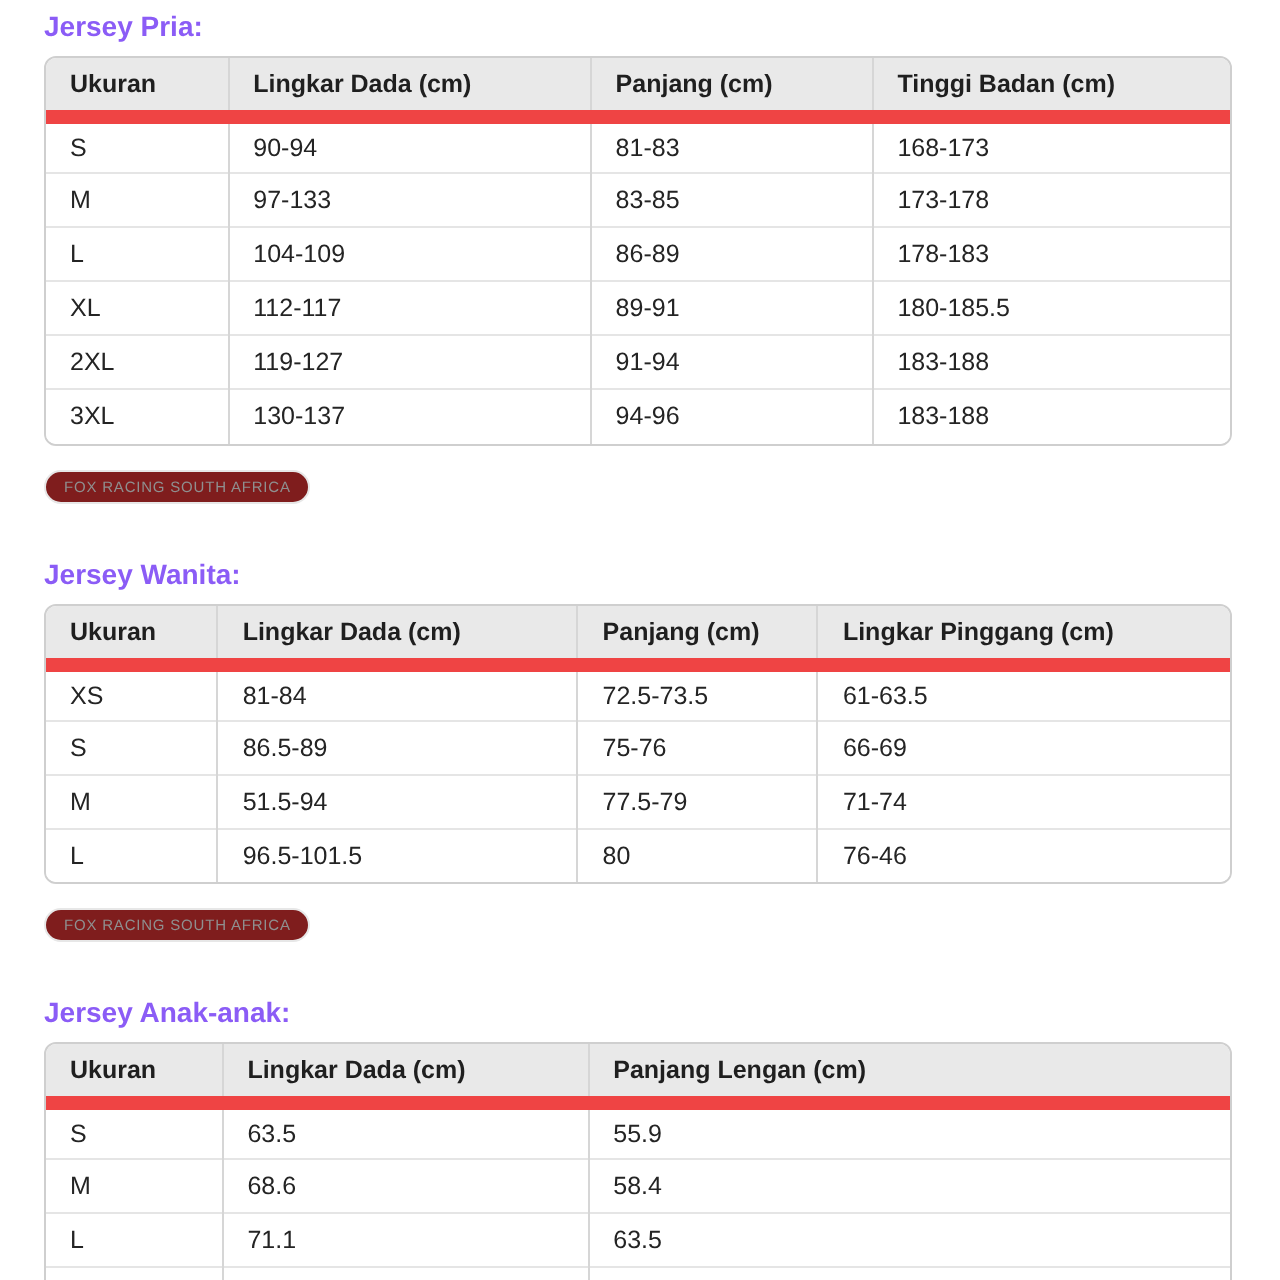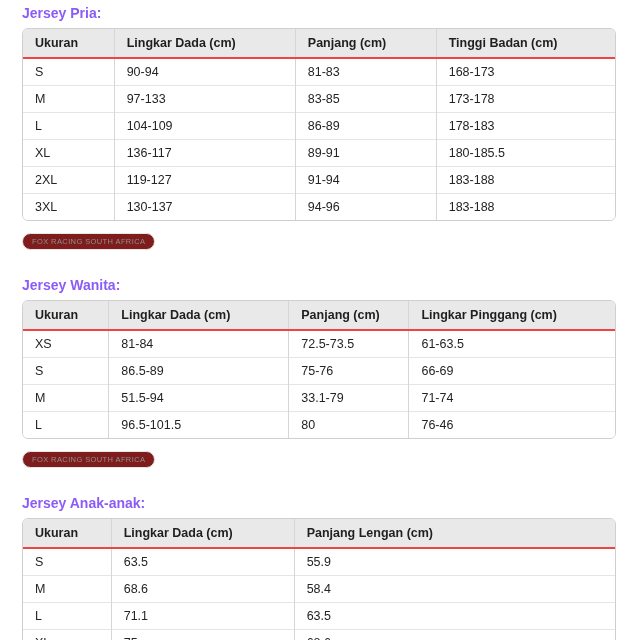--- a/index.html
+++ b/index.html
@@ -34,21 +34,21 @@
     border-collapse: collapse;
     table-layout: fixed;
     font-size: 12.5px;
   }
   thead th {
     background: #e9e9e9;
     font-weight: 600;
     text-align: left;
     padding: 6px 12px;
     height: 29px;
-    border-bottom: 2px solid #ef4444;
+    border-bottom: 7px solid #ef4444;
     color: #1f1f1f;
   }
   tbody td {
     padding: 5px 12px;
     height: 27px;
     color: #242424;
     background: #ffffff;
   }
   tbody tr + tr td {
     border-top: 1px solid #e5e5e5;
@@ -119,21 +119,21 @@
             <td>173-178</td>
           </tr>
           <tr>
             <td>L</td>
             <td>104-109</td>
             <td>86-89</td>
             <td>178-183</td>
           </tr>
           <tr>
             <td>XL</td>
-            <td>136-117</td>
+            <td>112-117</td>
             <td>89-91</td>
             <td>180-185.5</td>
           </tr>
           <tr>
             <td>2XL</td>
             <td>119-127</td>
             <td>91-94</td>
             <td>183-188</td>
           </tr>
           <tr>
@@ -175,21 +175,21 @@
           </tr>
           <tr>
             <td>S</td>
             <td>86.5-89</td>
             <td>75-76</td>
             <td>66-69</td>
           </tr>
           <tr>
             <td>M</td>
             <td>51.5-94</td>
-            <td>33.1-79</td>
+            <td>77.5-79</td>
             <td>71-74</td>
           </tr>
           <tr>
             <td>L</td>
             <td>96.5-101.5</td>
             <td>80</td>
             <td>76-46</td>
           </tr>
         </tbody>
       </table>

